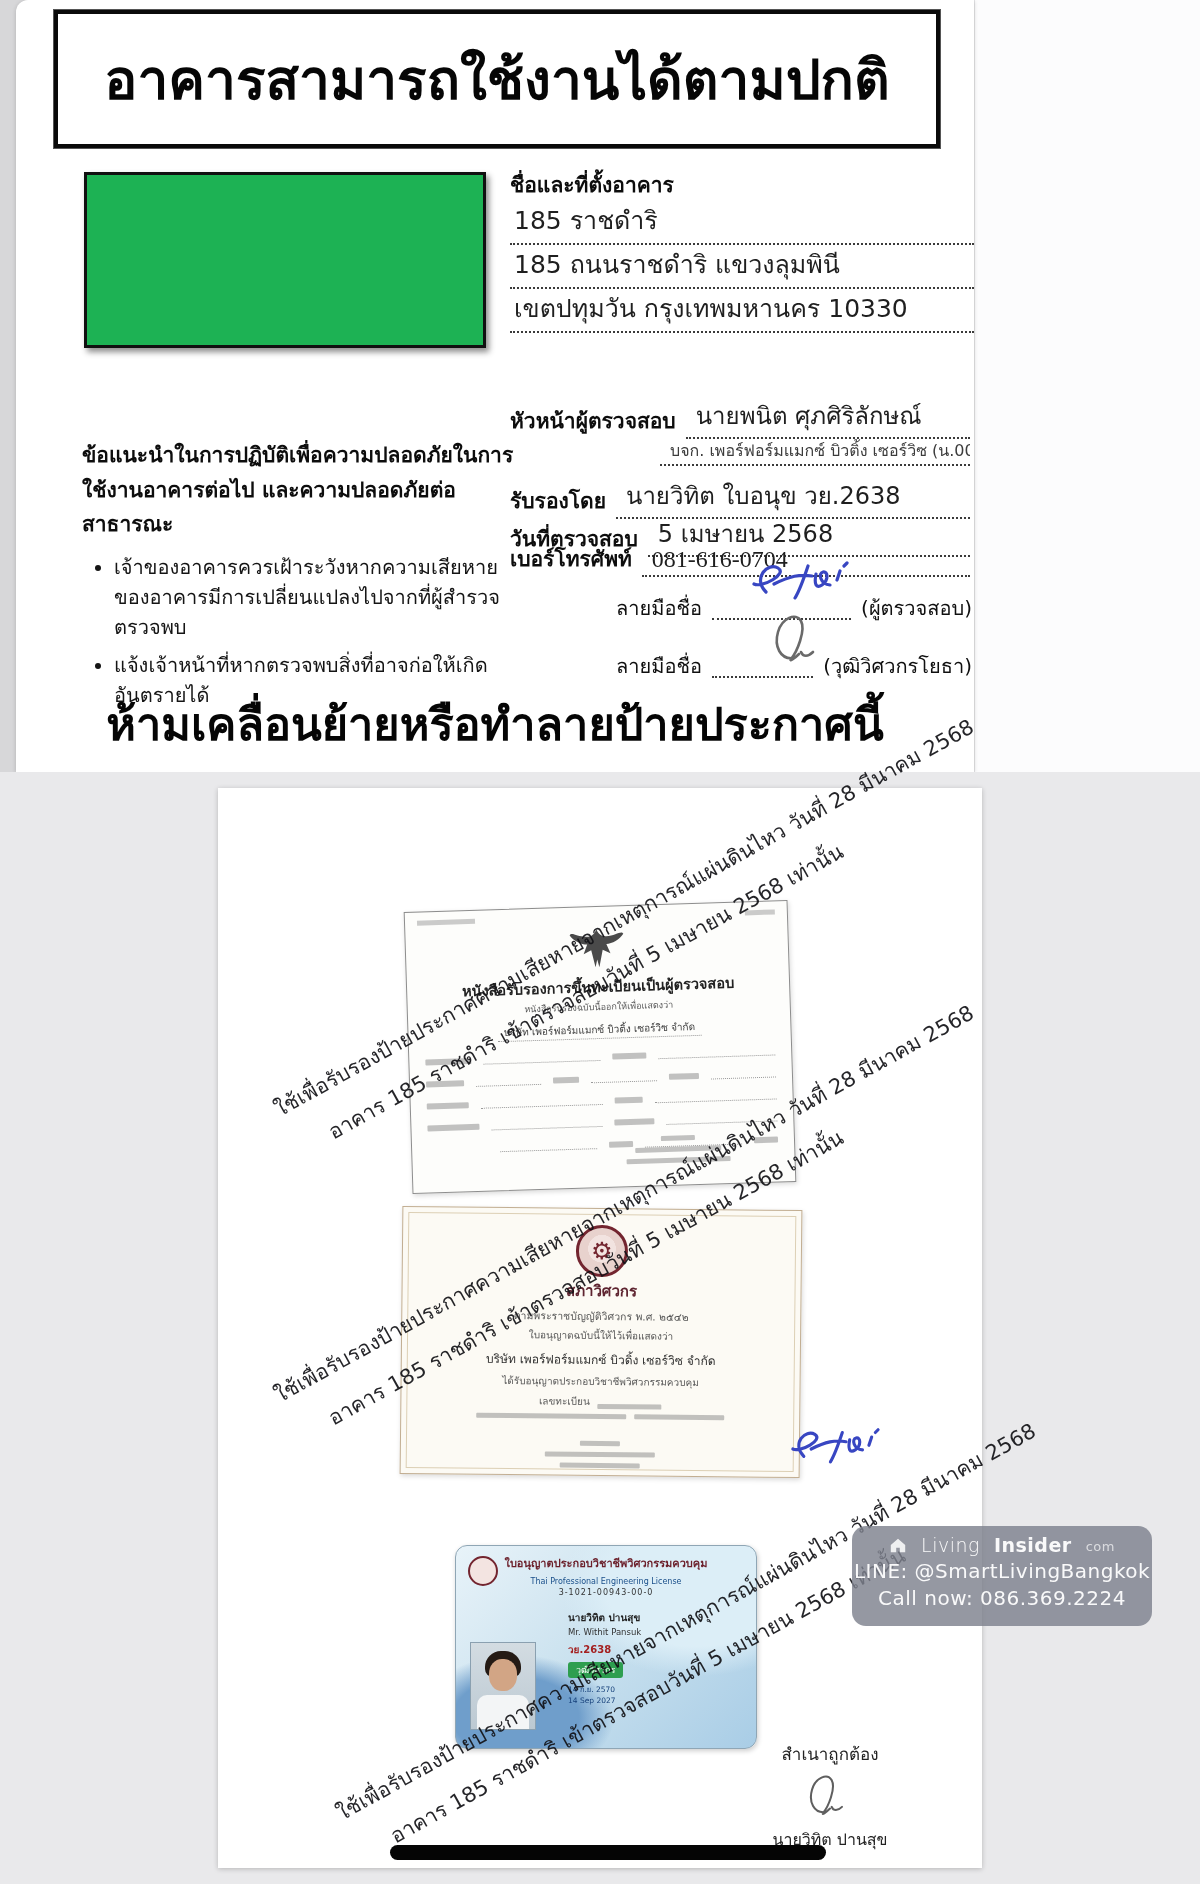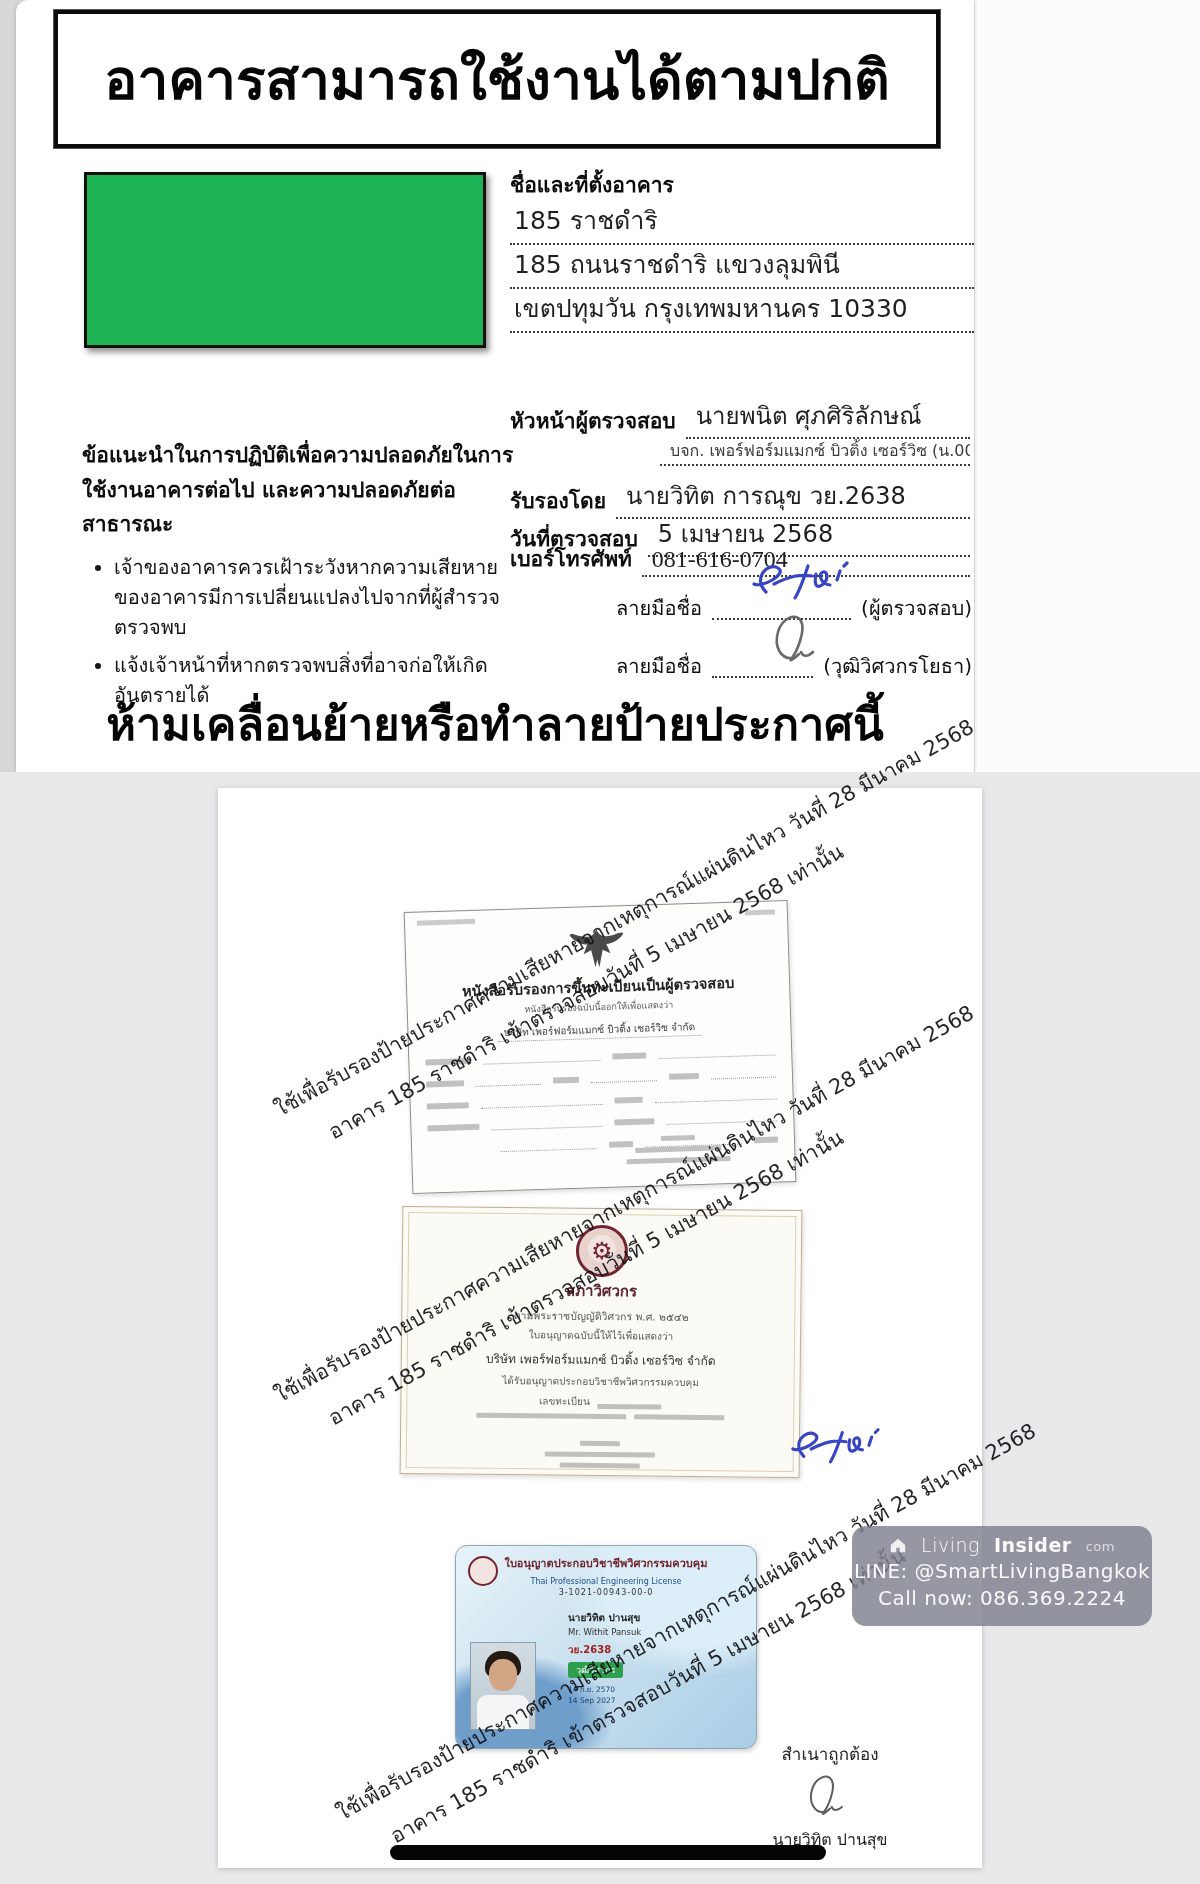--- a/index.html
+++ b/index.html
@@ -125,21 +125,21 @@
     <div class="abs frow" style="top:396px;">
       <span class="field-label">หัวหน้าผู้ตรวจสอบ</span>
       <span class="dotline">นายพนิต ศุภศิริลักษณ์</span>
     </div>
     <div class="abs frow" style="top:438px;">
       <span style="width:150px;"></span>
       <span class="dotline small">บจก. เพอร์ฟอร์มแมกซ์ บิวติ้ง เซอร์วิซ (น.0081/2550)</span>
     </div>
     <div class="abs frow" style="top:476px;">
       <span class="field-label">รับรองโดย</span>
-      <span class="dotline">นายวิทิต การณุข วย.2638</span>
+      <span class="dotline">นายวิทิต ใบอนุข วย.2638</span>
     </div>
     <div class="abs frow" style="top:514px;">
       <span class="field-label">วันที่ตรวจสอบ</span>
       <span class="dotline">5 เมษายน 2568</span>
     </div>
     <div class="abs frow" style="top:542px;font-family:Liberation Serif, serif;">
       <span class="field-label">เบอร์โทรศัพท์</span>
       <span class="dotline">081-616-0704</span>
     </div>
 

